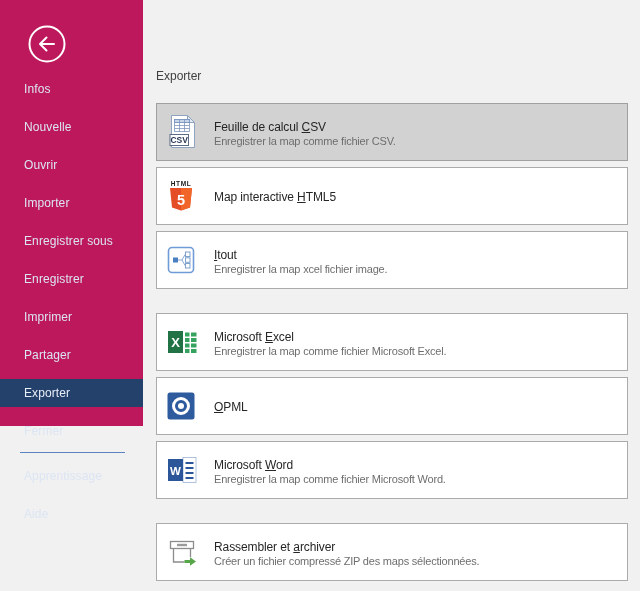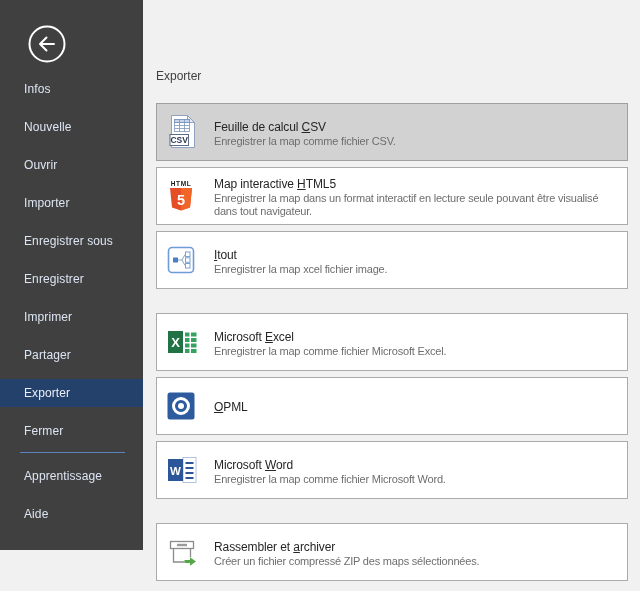--- a/index.html
+++ b/index.html
@@ -1,20 +1,20 @@
 <!DOCTYPE html>
 <html><head>
 <meta charset="utf-8">
 <style>
   html,body{margin:0;padding:0;background:#fff;}
   body{font-family:"Liberation Sans","DejaVu Sans",sans-serif;-webkit-font-smoothing:antialiased;}
   #app{position:relative;width:640px;height:591px;overflow:hidden;background:#F1F1F1;}
 
   
-  .sidebar{position:absolute;left:0;top:0;width:143px;height:550px;background:#404040;}
+  .sidebar{position:absolute;left:0;top:0;width:143px;height:426px;background:#be185d;}
   .back-btn{position:absolute;left:27px;top:24px;width:40px;height:40px;cursor:pointer;}
   .nav{position:absolute;top:75px;left:0;width:100%;}
   .nav-item{height:28px;line-height:28px;padding-left:24px;margin-bottom:10px;
             font-size:12px;color:#DCE5F3;cursor:pointer;letter-spacing:0.1px;}
   .nav-item.selected{background:#24416B;color:#E9EFF8;}
   .nav-sep{height:1px;background:#5C83BD;margin:-3px 18px 9px 20px;}
 
   
   .main{position:absolute;left:143px;top:0;width:497px;height:591px;background:#F1F1F1;}
   .heading{position:absolute;left:13px;top:69px;font-size:12px;color:#404040;}
@@ -89,21 +89,20 @@
       <span class="icon">
         <svg width="28" height="34" viewBox="0 0 28 34">
           <text x="14" y="6.5" font-size="6.5" font-weight="bold" letter-spacing="0.6" fill="#1A1A1A" text-anchor="middle">HTML</text>
           <path d="M3 9 h22 l-2 19.5 -9 3 -9 -3 z" fill="#E44D26"></path>
           <path d="M14 9 h11 l-2 19.5 -9 3 z" fill="#F16529"></path>
           <text x="14" y="26" font-size="14.5" font-weight="bold" fill="#FFFFFF" text-anchor="middle">5</text>
         </svg>
       </span>
       <span class="txt">
         <span class="title"><span>Map interactive </span><span class="accel">H</span><span>TML5</span></span>
-        <span class="desc" style="display:block">Enregistrer la map dans un format interactif en lecture seule pouvant être visualisé dans tout navigateur.</span>
       </span>
     </div>
 
     <div class="card c2">
       <span class="icon">
         <svg width="28" height="28" viewBox="0 0 28 28">
           <rect x="1.5" y="1.5" width="25" height="25" rx="3.5" fill="#FFFFFF" stroke="#6F9BD8" stroke-width="1.6"></rect>
           <path d="M11 14 h4 M15 14 L18 8.5 M15 14 L18 19.5 M18 8.5 h1 M18 19.5 h1" stroke="#8AA9CF" stroke-width="1" fill="none"></path>
           <rect x="6" y="11.5" width="5" height="5" fill="#4A7FC1"></rect>
           <rect x="18.5" y="6" width="4.5" height="4.5" fill="#FFFFFF" stroke="#7FA2CC"></rect>

